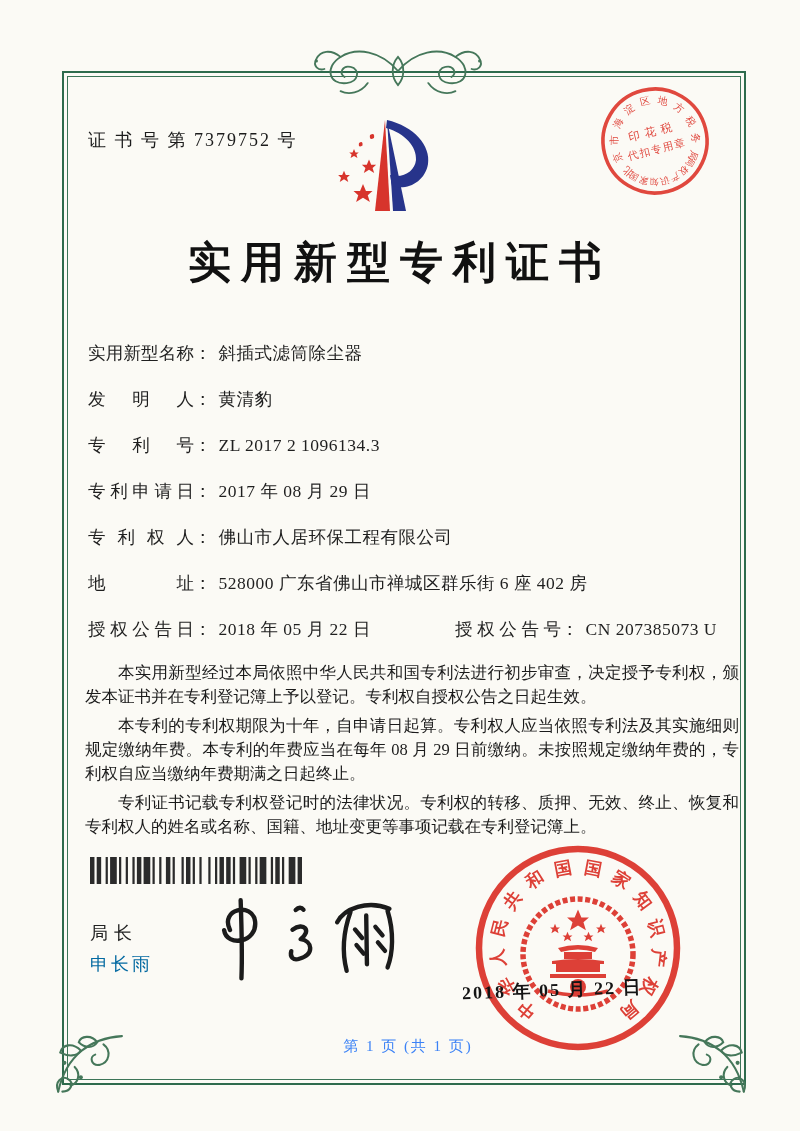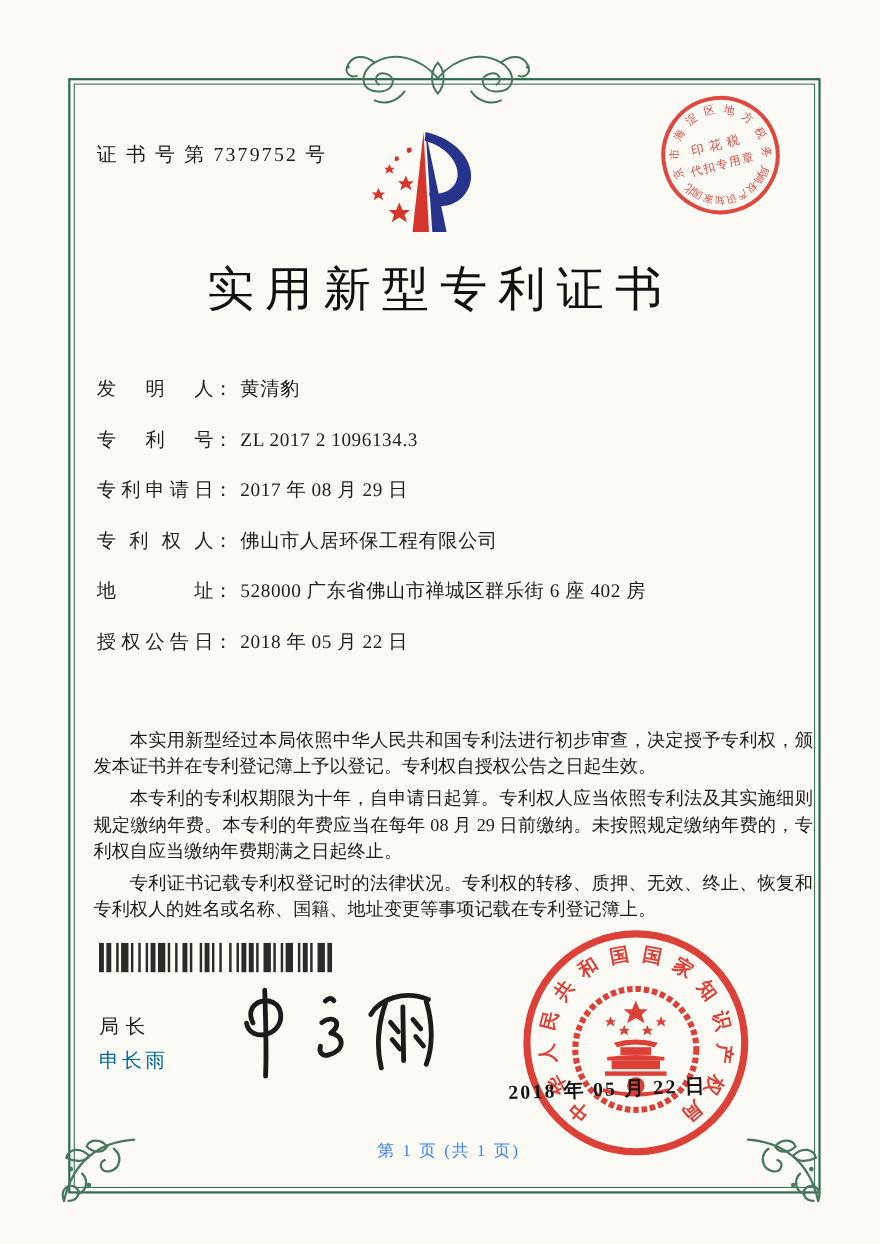--- a/index.html
+++ b/index.html
@@ -23,21 +23,21 @@
   .corner-right{left:678px;top:1032px;transform:scaleX(-1);}
 
   .cert-no{position:absolute;left:88px;top:128px;font-size:18px;letter-spacing:2px;color:#1c1c1c;}
 
   .logo{position:absolute;left:326px;top:106px;width:134px;height:124px;}
 
   .tax-stamp{position:absolute;left:596px;top:82px;width:118px;height:118px;
     transform:rotate(-14deg);opacity:.93;}
 
   .page-title{position:absolute;left:0;right:0;top:234px;text-align:center;
-    font-size:43px;font-weight:normal;letter-spacing:10px;color:#111;}
+    font-size:43px;font-weight:bold;letter-spacing:10px;color:#111;}
 
   .fields{position:absolute;left:88px;top:341px;width:600px;}
   .field-row{height:25px;margin-bottom:21px;font-size:17.5px;white-space:nowrap;position:relative;}
   .flabel{display:inline-block;width:106px;text-align:justify;text-align-last:justify;
     -moz-text-align-last:justify;vertical-align:bottom;}
   .fcolon{display:inline-block;margin-right:7px;}
   .fvalue{letter-spacing:.5px;}
   .field-right{position:absolute;left:367px;top:0;}
 
   .paragraphs{position:absolute;left:85px;top:661px;width:654px;
@@ -150,36 +150,42 @@
       <text transform="translate(29.0 29.0) rotate(135.0)" text-anchor="middle" dominant-baseline="central" font-size="9" fill="#de3b31">局</text>
     </g>
   <text x="59" y="53" text-anchor="middle" font-size="11.5" letter-spacing="5" fill="#de3b31">印花税</text>
   <text x="59" y="71" text-anchor="middle" font-size="10.5" letter-spacing="1.5" fill="#de3b31">代扣专用章</text>
 </svg>
 
 <div class="page-title">实用新型专利证书</div>
 
 <div class="fields">
   <div class="field-row">
+    <span class="flabel">实用新型名称</span><span class="fcolon">：</span><span class="fvalue">斜插式滤筒除尘器</span>
+  </div>
+  <div class="field-row">
     <span class="flabel">发明人</span><span class="fcolon">：</span><span class="fvalue">黄清豹</span>
   </div>
   <div class="field-row">
     <span class="flabel">专利号</span><span class="fcolon">：</span><span class="fvalue">ZL 2017 2 1096134.3</span>
   </div>
   <div class="field-row">
     <span class="flabel">专利申请日</span><span class="fcolon">：</span><span class="fvalue">2017 年 08 月 29 日</span>
   </div>
   <div class="field-row">
     <span class="flabel">专利权人</span><span class="fcolon">：</span><span class="fvalue">佛山市人居环保工程有限公司</span>
   </div>
   <div class="field-row">
     <span class="flabel">地址</span><span class="fcolon">：</span><span class="fvalue">528000 广东省佛山市禅城区群乐街 6 座 402 房</span>
   </div>
   <div class="field-row">
     <span class="flabel">授权公告日</span><span class="fcolon">：</span><span class="fvalue">2018 年 05 月 22 日</span>
+    <span class="field-right">
+      <span class="flabel">授权公告号</span><span class="fcolon">：</span><span class="fvalue">CN 207385073 U</span>
+    </span>
   </div>
 </div>
 
 <div class="paragraphs">
   <p>本实用新型经过本局依照中华人民共和国专利法进行初步审查，决定授予专利权，颁发本证书并在专利登记簿上予以登记。专利权自授权公告之日起生效。</p>
   <p>本专利的专利权期限为十年，自申请日起算。专利权人应当依照专利法及其实施细则规定缴纳年费。本专利的年费应当在每年 08 月 29 日前缴纳。未按照规定缴纳年费的，专利权自应当缴纳年费期满之日起终止。</p>
   <p>专利证书记载专利权登记时的法律状况。专利权的转移、质押、无效、终止、恢复和专利权人的姓名或名称、国籍、地址变更等事项记载在专利登记簿上。</p>
 </div>
 
 <svg class="barcode" preserveAspectRatio="none" viewBox="0 0 147.2 27">

